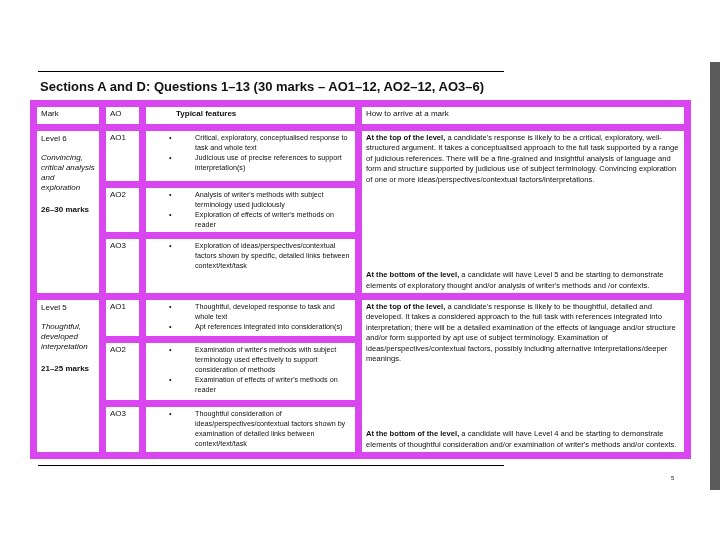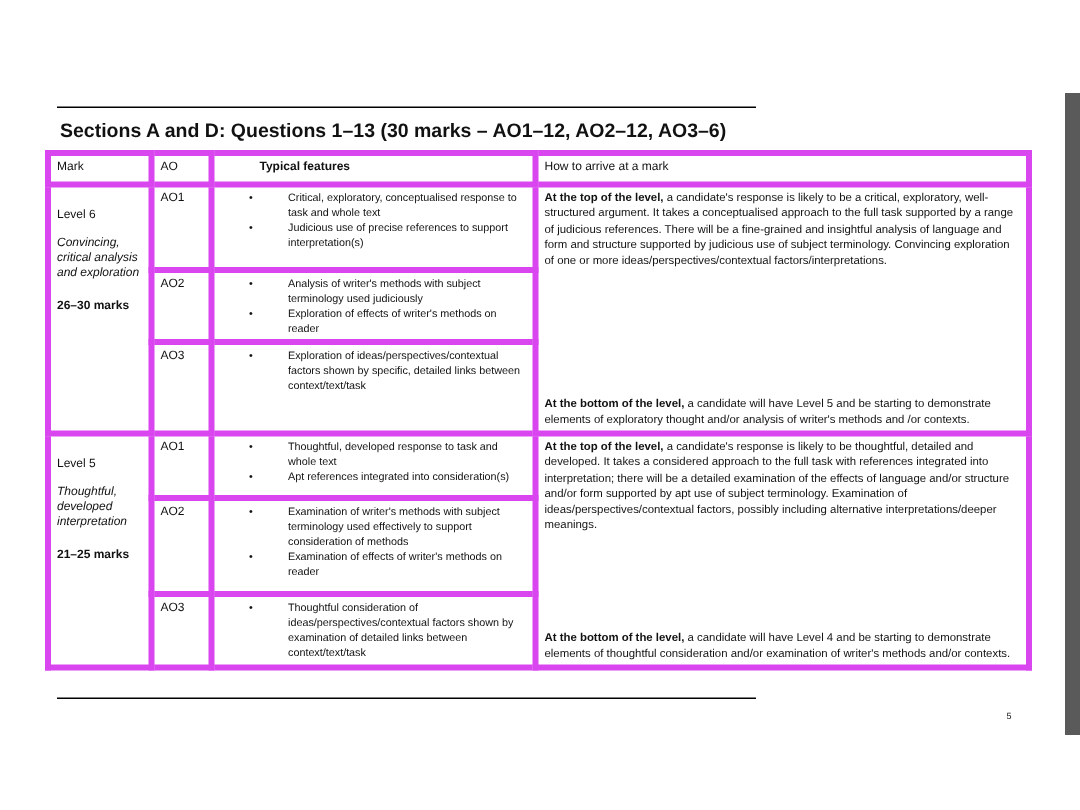--- a/index.html
+++ b/index.html
@@ -6,29 +6,29 @@
     body { width:720px; height:540px; background:#ffffff; position:relative; overflow:hidden;
            font-family:"Liberation Sans", sans-serif; color:#111; }
     .rule { position:absolute; left:38px; width:466px; height:0; border-top:1px solid #000; }
     .rule.top { top:71px; }
     .rule.bottom { top:465px; }
     .heading { position:absolute; left:40px; top:79px; font-size:13px; font-weight:bold; color:#111; white-space:nowrap; }
     .pagenum { position:absolute; left:671px; top:475px; font-size:6px; color:#222; }
     .scrollbar { position:absolute; left:710px; top:62px; width:10px; height:428px; background:#5a5a5a; }
 
     table.scheme { position:absolute; left:30px; top:100px; width:654px; border-collapse:collapse; table-layout:fixed; font-size:7.2px; line-height:10px; }
-    table.scheme td, table.scheme th { border:4px solid #d946ef; vertical-align:top; padding:2px 4px; text-align:left; }
+    table.scheme td, table.scheme th { border:7px solid #d946ef; vertical-align:top; padding:2px 4px; text-align:left; }
     table.scheme th { font-weight:normal; height:13px; font-size:8px; }
     col.c-mark { width:69px; }
     col.c-ao { width:40px; }
     col.c-feat { width:216px; }
     col.c-how { width:329px; }
     th .typ { font-weight:bold; margin-left:26px; }
     .mark-cell { font-size:8px; line-height:10px; }
-    .mark-cell .lvl { display:block; margin-top:11px; }
+    .mark-cell .lvl { display:block; margin-top:1px; }
     .mark-cell .desc { display:block; font-style:italic; margin-top:9px; }
     .mark-cell .range { display:block; font-weight:bold; margin-top:12px; }
     td.ao { font-size:8px;margin-top:44px; }
     ul.feat { margin:0; padding:0 0 0 45px; list-style:none; }
     ul.feat li { position:relative; margin-bottom:0; }
     ul.feat li::before { content:"\2022"; position:absolute; left:-26px; top:0; }
     td.how { font-size:7.6px; line-height:10.4px; padding:3px 4px; }
     td.how .blk { display:block; }
     td.how b { font-weight:bold; }
   </style>

